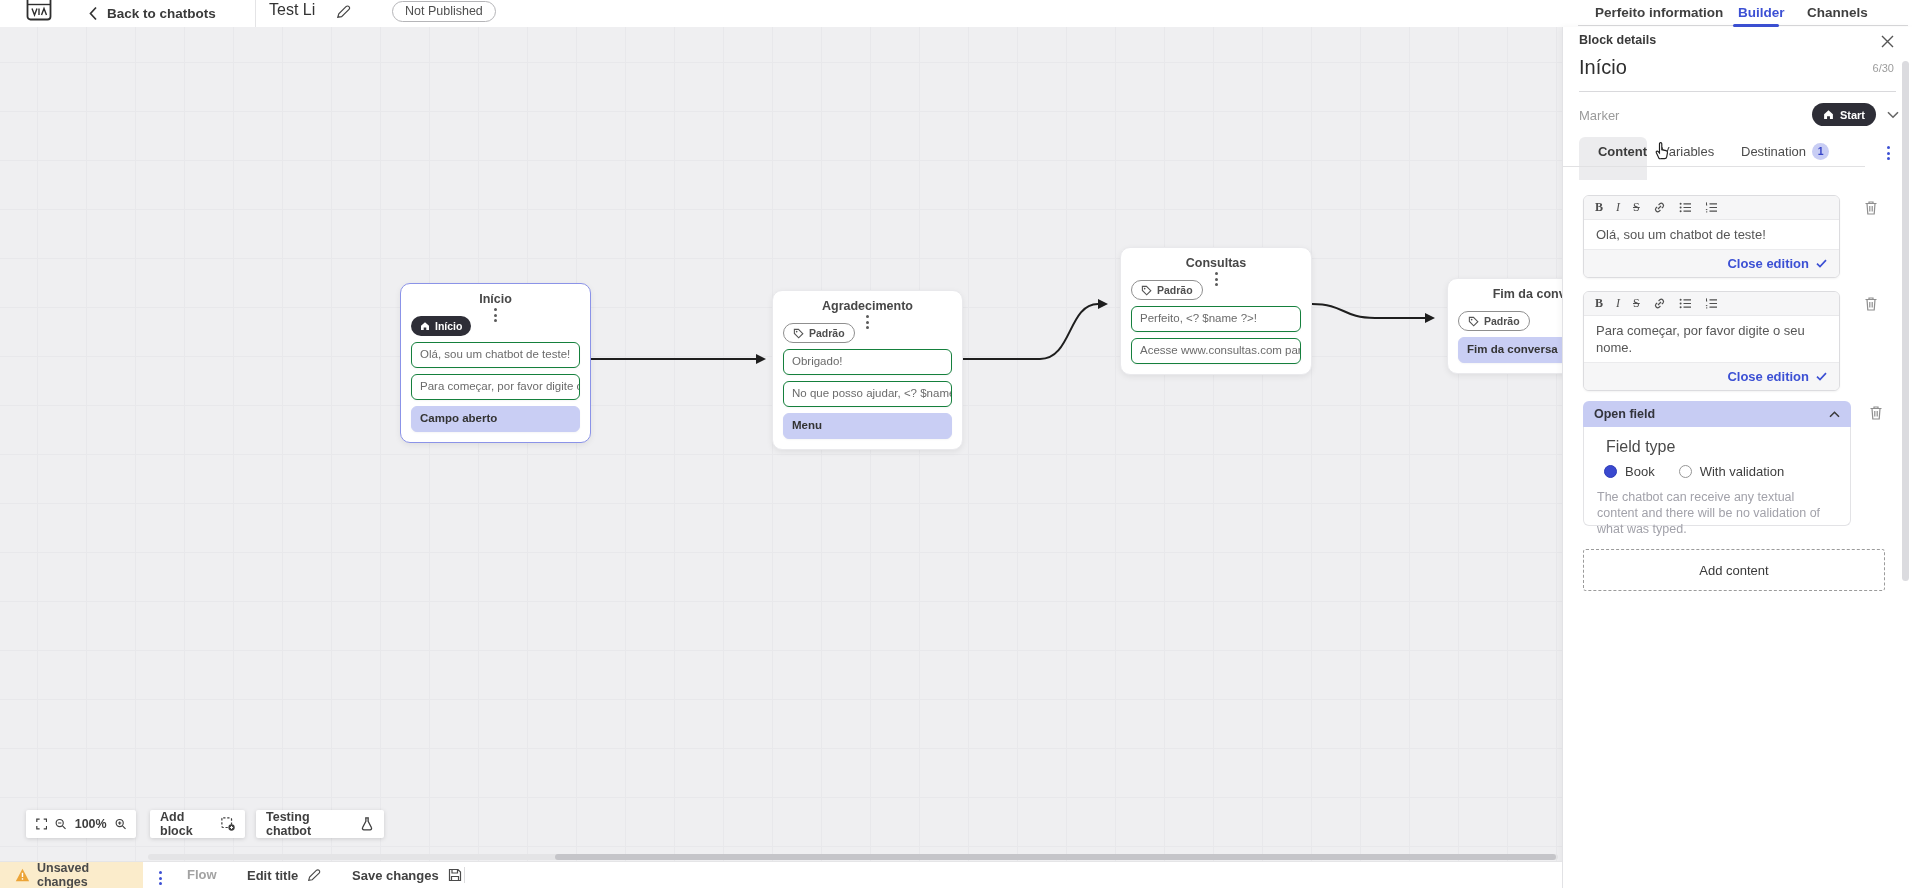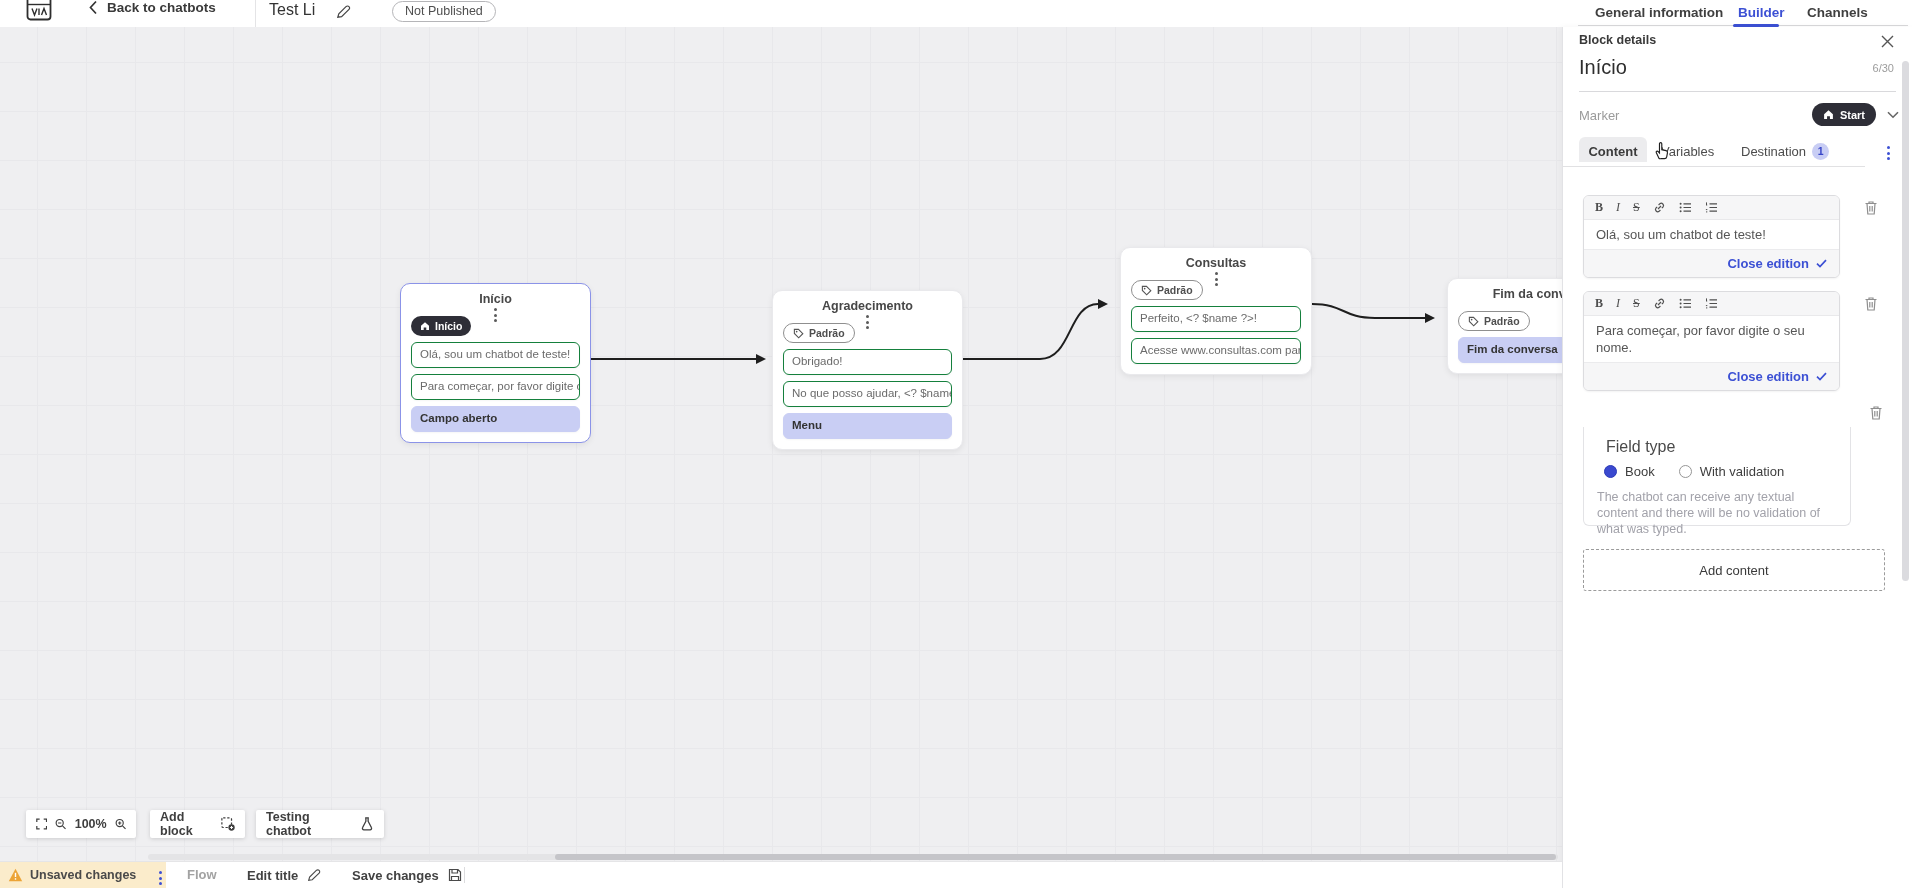--- a/index.html
+++ b/index.html
@@ -1,21 +1,21 @@
 <!DOCTYPE html>
 <html><head>
 <meta charset="utf-8">
 <style>
   html,body{margin:0;padding:0;background:#fff;}
   #app{position:relative;width:1912px;height:888px;overflow:hidden;background:#fff;
        font-family:"Liberation Sans",sans-serif;-webkit-font-smoothing:antialiased;}
   
   .topbar{position:absolute;left:0;top:0;width:1912px;height:27px;background:#fff;z-index:8;overflow:hidden;}
   .logo{position:absolute;left:26px;top:-5px;}
-  .back{position:absolute;left:88px;top:0;height:27px;display:flex;align-items:flex-start;gap:9px;cursor:pointer;}
+  .back{position:absolute;left:88px;top:0;height:27px;display:flex;align-items:center;gap:9px;cursor:pointer;}
   .back span{font-size:13.5px;font-weight:700;color:#3a3a3a;}
   .tb-divider{position:absolute;left:255px;top:0;width:1px;height:27px;background:#e4e4e6;}
   .bot-title{position:absolute;left:269px;top:-4px;font-size:16px;color:#333;line-height:27px;}
   .tb-pencil{position:absolute;left:336px;top:4px;cursor:pointer;}
   .status-pill{position:absolute;left:392px;top:1px;border:1px solid #b5b5b8;border-radius:999px;
        padding:2px 12px 3px;font-size:12.5px;color:#4f4f4f;background:#fff;}
   .top-tabs{position:absolute;left:1562px;top:0;width:350px;height:27px;}
   .top-tab{position:absolute;top:0;line-height:25px;font-size:13.5px;font-weight:700;color:#3f3f3f;cursor:pointer;}
   .top-tab.active{color:#3c50d4;}
   .tabs-underline{position:absolute;left:1578px;top:25px;width:330px;height:1px;background:#d8d8da;}
@@ -52,22 +52,22 @@
       border-left:1px solid #e2e2e5;box-sizing:border-box;z-index:9;box-shadow:-2px 0 6px rgba(0,0,0,.04);}
   .p-title{position:absolute;left:16px;top:6px;font-size:12.5px;font-weight:700;color:#3a3a3a;}
   .p-close{position:absolute;right:18px;top:8px;cursor:pointer;}
   .p-name{position:absolute;left:16px;top:29px;font-size:20px;color:#2e2e2e;cursor:text;}
   .p-counter{position:absolute;right:18px;top:35px;font-size:11px;color:#9c9c9c;}
   .p-nameline{position:absolute;left:16px;right:16px;top:64px;height:1px;background:#d9d9dc;}
   .p-marker{position:absolute;left:16px;top:81px;font-size:13px;color:#9b9b9b;}
   .p-startpill{position:absolute;right:36px;top:76px;display:inline-flex;align-items:center;gap:6px;height:23px;
       padding:0 11px;border-radius:999px;background:#2e2e37;color:#fff;font-size:11px;font-weight:700;cursor:pointer;}
   .p-startchev{position:absolute;right:13px;top:84px;cursor:pointer;}
-  .p-tab-content{position:absolute;left:16px;top:110px;width:68px;height:25px;background:#ececee;
-      border-radius:6px 6px 0 0;text-align:center;line-height:29px;font-size:13px;font-weight:700;color:#3b3b3b;cursor:pointer;}
+  .p-tab-content{position:absolute;left:16px;top:110px;width:68px;height:43px;background:#ececee;
+      border-radius:6px 6px 0 0;text-align:right;line-height:29px;font-size:13px;font-weight:700;color:#3b3b3b;cursor:pointer;}
   .p-tab{position:absolute;top:110px;height:29px;line-height:29px;font-size:13px;color:#4c4c4c;cursor:pointer;}
   .p-badge{display:inline-block;width:17px;height:17px;border-radius:50%;background:#c8cdf4;color:#3745c8;
       font-size:10.5px;font-weight:700;text-align:center;line-height:17px;vertical-align:1px;margin-left:6px;}
   .p-tabskebab{position:absolute;right:18px;top:117px;}
   .p-tabsline{position:absolute;left:0;top:139px;width:302px;height:1px;background:#e1e1e3;}
   .cursor{position:absolute;left:88px;top:112px;z-index:12;pointer-events:none;}
   .ed{position:absolute;left:20px;width:257px;border:1px solid #dcdcdf;border-radius:6px;overflow:hidden;
       background:#fff;box-shadow:0 1px 2px rgba(0,0,0,.05);box-sizing:border-box;}
   .ed-toolbar{height:23px;background:#f6f6f7;border-bottom:1px solid #e9e9eb;display:flex;align-items:center;
       gap:13px;padding:0 11px;}
@@ -90,22 +90,22 @@
   .radio.sel{background:#3a49cf;border:1px solid #2c3ab8;}
   .radio.un{border:1.5px solid #969696;background:#fff;}
   .of-desc{margin-top:10px;font-size:12.5px;line-height:16px;color:#a2a2aa;}
   .add-content{position:absolute;left:20px;top:522px;width:302px;height:42px;border:1px dashed #9b9b9b;
       border-radius:3px;display:flex;align-items:center;justify-content:center;font-size:13px;color:#3a3a3a;
       box-sizing:border-box;cursor:pointer;background:transparent;}
   .vthumb{position:absolute;right:3px;top:34px;width:7px;height:520px;background:#dbdbdf;border-radius:4px;cursor:pointer;}
   
   .bottombar{position:absolute;left:0;top:861px;width:1562px;height:27px;background:#fff;
       border-top:1px solid #e5e5e7;box-sizing:border-box;z-index:10;}
-  .unsaved{position:absolute;left:0;top:0;width:166px;height:26px;background:#fbeccb;display:flex;
-      align-items:center;gap:7px;padding-left:8px;box-sizing:border-box;font-size:12.5px;font-weight:700;color:#4a4a4a;}
+  .unsaved{position:absolute;left:0;top:0;width:143px;height:26px;background:#fbeccb;display:flex;
+      align-items:center;gap:7px;padding-left:15px;box-sizing:border-box;font-size:12.5px;font-weight:700;color:#4a4a4a;}
   .bb-kebab{position:absolute;left:155px;top:7px;}
   .bb-flow{position:absolute;left:187px;top:0;line-height:26px;font-size:13px;font-weight:700;color:#a2a2a2;cursor:pointer;}
   .bb-edit{position:absolute;left:247px;top:0;height:26px;display:flex;align-items:center;gap:9px;cursor:pointer;
       font-size:13px;font-weight:700;color:#424242;}
   .bb-save{position:absolute;left:352px;top:0;height:26px;display:flex;align-items:center;gap:9px;cursor:pointer;
       font-size:13px;font-weight:700;color:#424242;}
   .bb-div{position:absolute;left:464px;top:5px;width:1px;height:16px;background:#dcdcde;}
 </style>
 </head>
 <body>
@@ -124,21 +124,21 @@
       </svg>
       <span>Back to chatbots</span>
     </div>
     <div class="tb-divider"></div>
     <span class="bot-title">Test Li</span>
     <svg class="tb-pencil" width="15" height="15" viewBox="0 0 15 15">
       <path d="M1.8 13.2 L2.8 9.8 L10 2.6 C10.8 1.8 12.3 1.8 13 2.6 C13.8 3.3 13.8 4.6 13 5.4 L5.6 12.6 L1.8 13.2 Z" fill="none" stroke="#444" stroke-width="1.2"></path>
     </svg>
     <span class="status-pill">Not Published</span>
     <nav class="top-tabs">
-      <span class="top-tab" style="left:33px">General information</span>
+      <span class="top-tab" style="left:33px">Perfeito information</span>
       <span class="top-tab active" style="left:176px">Builder</span>
       <span class="top-tab" style="left:245px">Channels</span>
     </nav>
     <div class="tabs-underline"></div>
     <div class="tab-blue"></div>
   </header>
 
   <div class="canvas">
 
     <svg class="edges" width="1562" height="834" viewBox="0 0 1562 834">
@@ -354,20 +354,26 @@
         <span>Close edition</span>
         <svg width="11" height="9" viewBox="0 0 11 9">
           <path d="M1 4.6 L4 7.5 L10 1.2" stroke="#3c50d4" stroke-width="1.7" fill="none"></path>
         </svg>
       </div>
     </div>
     <svg class="trash" style="left:300px;top:268px" width="16" height="17" viewBox="0 0 16 17">
       <path d="M2.5 4.5 H13.5 M6 4.5 V3 H10 V4.5 M4 4.5 L4.8 15 H11.2 L12 4.5 M6.8 7 V12.5 M9.2 7 V12.5" stroke="#8e8e8e" stroke-width="1.2" fill="none"></path>
     </svg>
 
+    <div class="of-head">
+      <span>Open field</span>
+      <svg width="11" height="7" viewBox="0 0 11 7">
+        <path d="M1 5.8 L5.5 1.2 L10 5.8" stroke="#3a3a3a" stroke-width="1.5" fill="none"></path>
+      </svg>
+    </div>
     <div class="of-body">
       <div class="of-ft">Field type</div>
       <div class="of-radios">
         <span class="of-opt">
           <span class="radio sel"></span>
           <span>Book</span>
         </span>
         <span class="of-opt">
           <span class="radio un"></span>
           <span>With validation</span>

